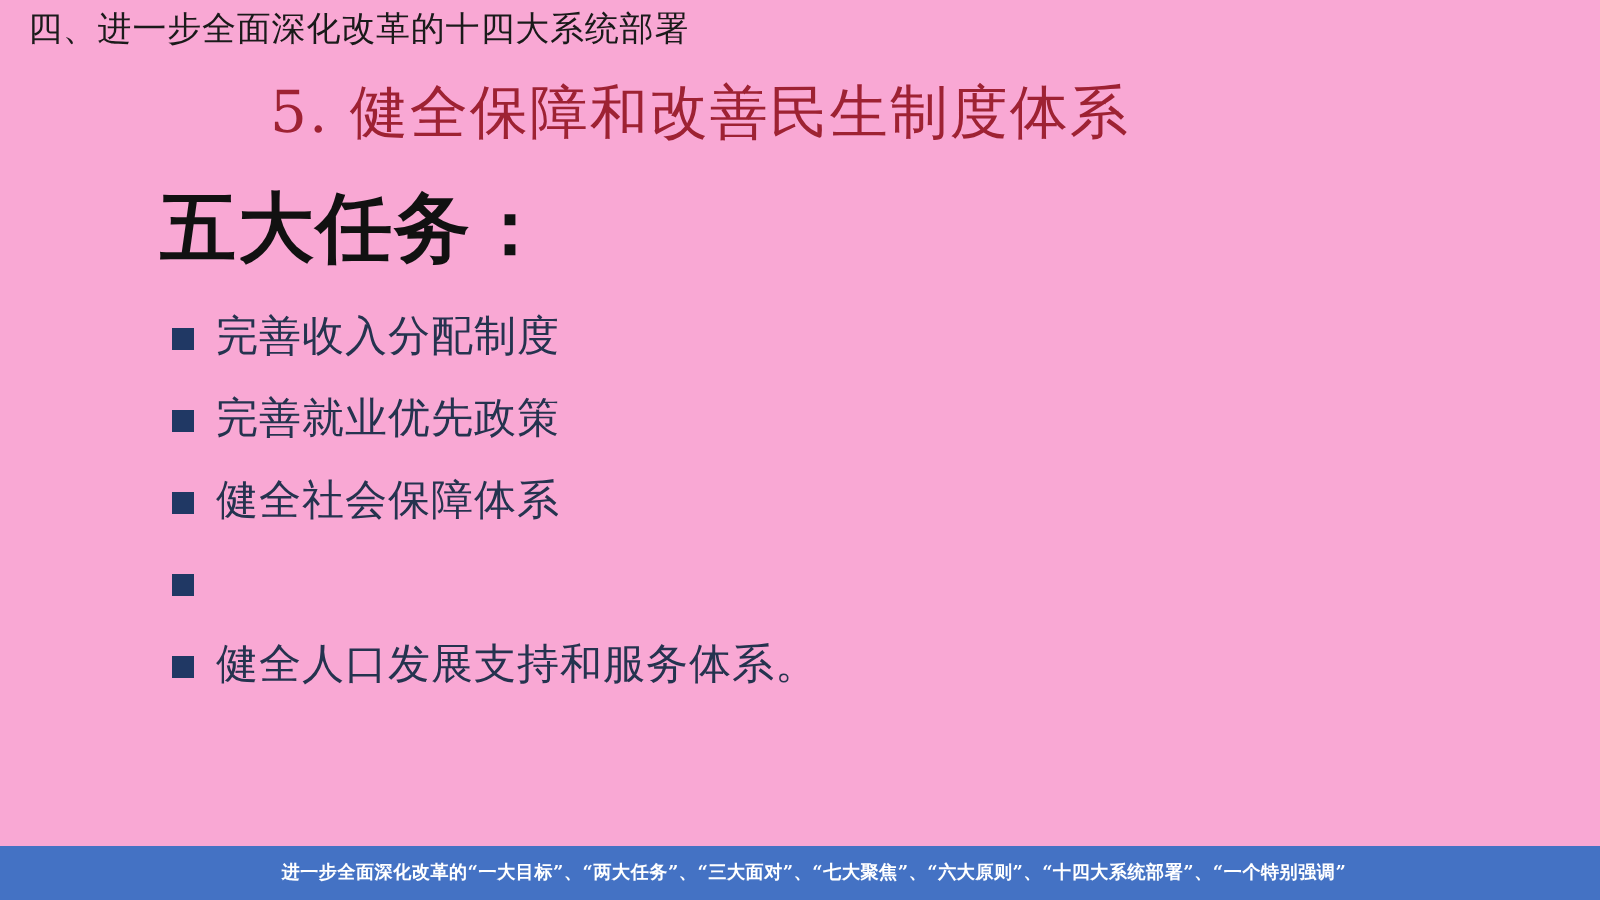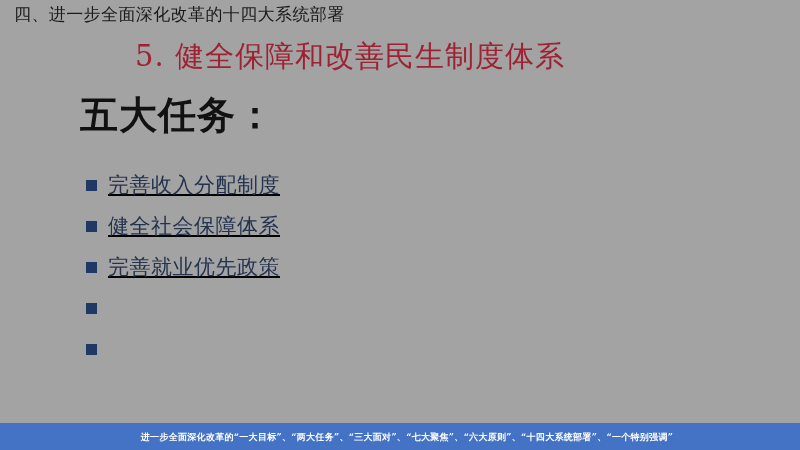--- a/index.html
+++ b/index.html
@@ -10,21 +10,21 @@
     width: 800px;
     height: 450px;
     background: #ffffff;
     font-family: "Liberation Sans", "DejaVu Sans", sans-serif;
     overflow: hidden;
   }
   .slide {
     position: relative;
     width: 800px;
     height: 450px;
-    background: #a3a3a3;
+    background: #f9a8d4;
     overflow: hidden;
   }
 
   
   .section-header {
     position: absolute;
     left: 14px;
     top: 4px;
     font-size: 17px;
     line-height: 22px;
@@ -58,26 +58,25 @@
     font-weight: bold;
     color: #111111;
     letter-spacing: 1px;
     white-space: nowrap;
   }
 
   
   .bullet-list {
     position: absolute;
     left: 86px;
-    top: 164px;
+    top: 148px;
     width: 620px;
     list-style: none;
     margin: 0;
     padding: 0;
-    text-decoration: underline;
   }
   .bullet-item {
     display: flex;
     align-items: center;
     height: 41px;
     white-space: nowrap;
   }
   .bullet-marker {
     width: 11px;
     height: 11px;
@@ -128,31 +127,32 @@
 
   <div class="subhead">五大任务：</div>
 
   <ul class="bullet-list">
     <li class="bullet-item">
       <span class="bullet-marker"></span>
       <span class="bullet-text">完善收入分配制度</span>
     </li>
     <li class="bullet-item">
       <span class="bullet-marker"></span>
-      <span class="bullet-text">健全社会保障体系</span>
+      <span class="bullet-text">完善就业优先政策</span>
     </li>
     <li class="bullet-item">
       <span class="bullet-marker"></span>
-      <span class="bullet-text">完善就业优先政策</span>
+      <span class="bullet-text">健全社会保障体系</span>
     </li>
     <li class="bullet-item">
       <span class="bullet-marker"></span>
     </li>
     <li class="bullet-item">
       <span class="bullet-marker"></span>
+      <span class="bullet-text">健全人口发展支持和服务体系。</span>
     </li>
   </ul>
 
   <div class="footer-band">
     <span class="footer-text">进一步全面深化改革的“一大目标”、“两大任务”、“三大面对”、“七大聚焦”、“六大原则”、“十四大系统部署”、“一个特别强调”</span>
   </div>
 
 </div>
 
 </body></html>

